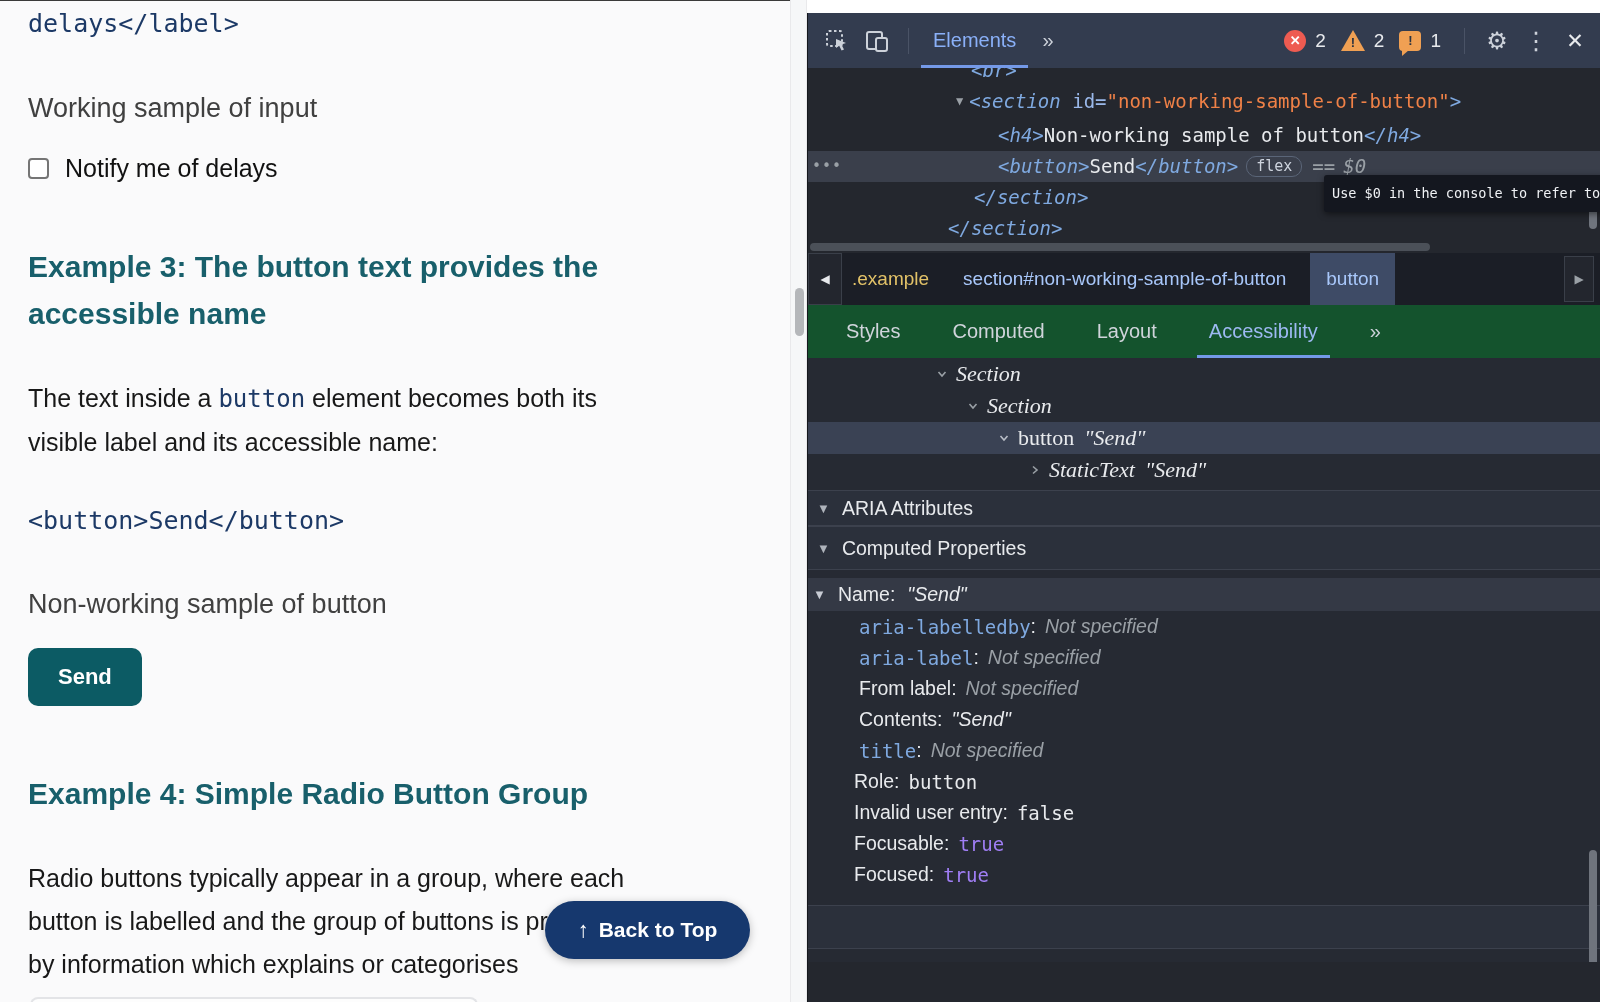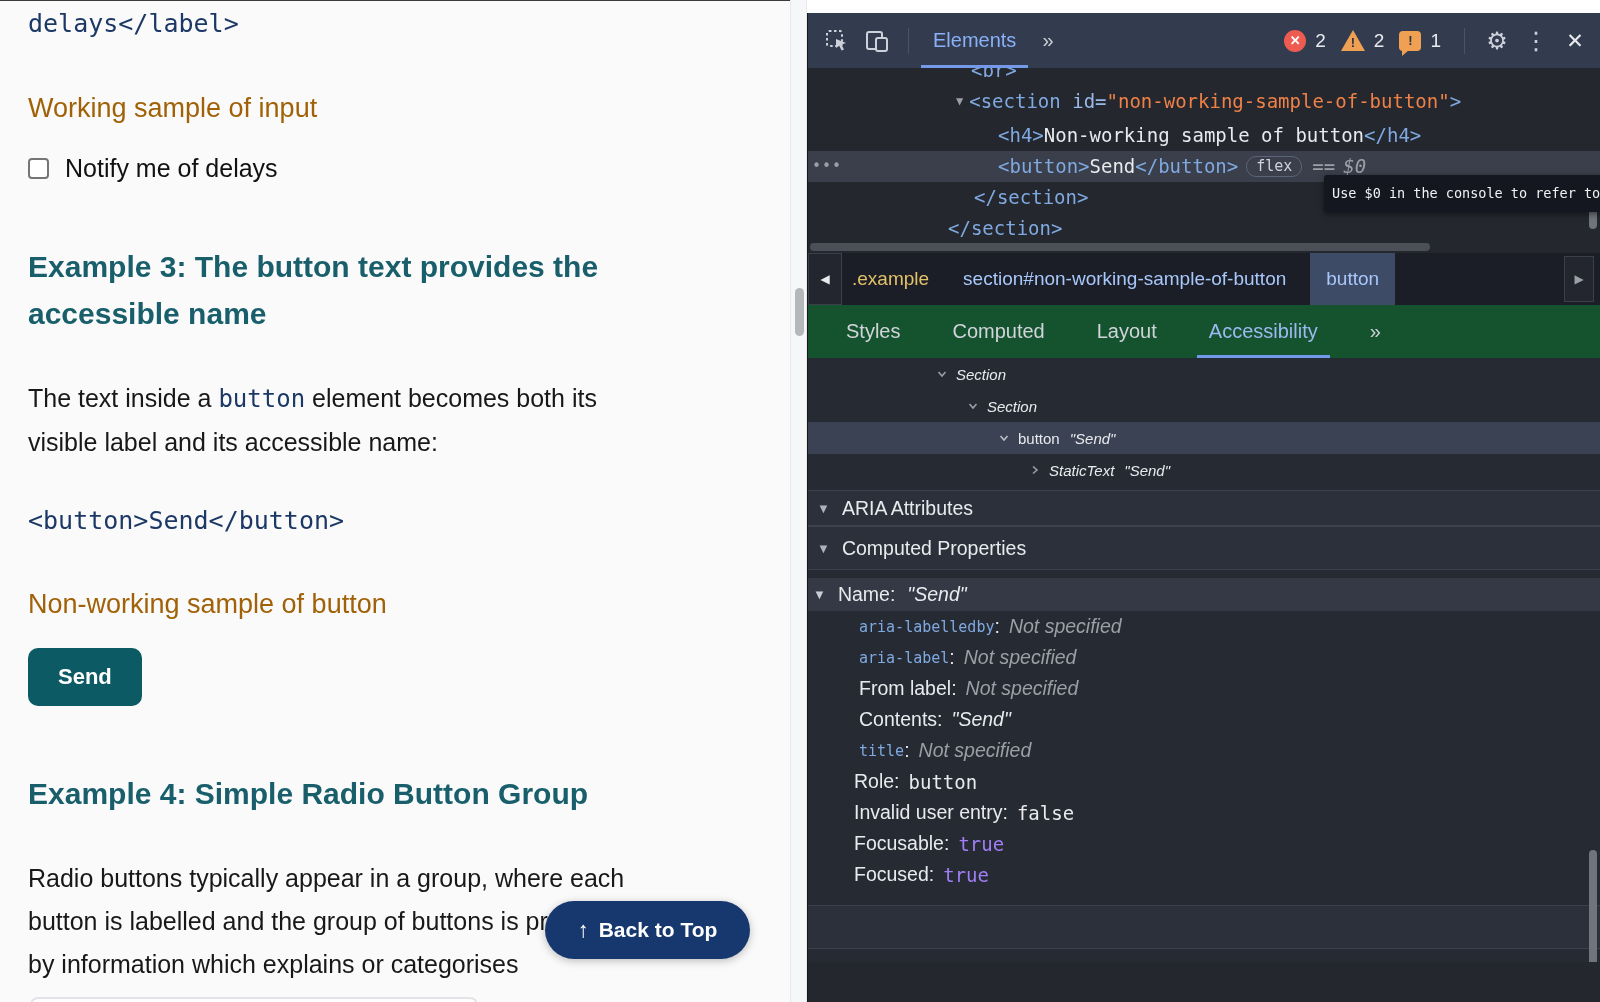--- a/index.html
+++ b/index.html
@@ -6,21 +6,21 @@
   html,body { width:1600px; height:1002px; overflow:hidden; background:#fff; }
   body { font-family:"Liberation Sans", sans-serif; position:relative; }
 
   
   .page {
     position:absolute; left:0; top:0; width:790px; height:1002px;
     background:#fafafb; border-top:1px solid #3a3a3a; overflow:hidden;
   }
   .page-inner { padding:6px 28px 0 28px; color:#151515; }
   .code-line { font-family:"DejaVu Sans Mono", monospace; color:#1c3966; font-size:25px; line-height:34px; }
-  .h4-teal { color:#a16207; font-size:27px; font-weight:400; margin-top:52px; }
+  .h4-teal { color:#404040; font-size:27px; font-weight:400; margin-top:52px; }
   .check-row { display:flex; align-items:center; gap:16px; margin-top:30px; }
   .checkbox { width:21px; height:21px; border:2px solid #757575; border-radius:4px; background:#fff; }
   .check-label { font-size:25px; color:#111; }
   .h3-teal { color:#185f6b; font-size:30px; font-weight:700; line-height:47px; margin-top:60px; }
   .para { font-size:25px; line-height:43px; color:#181818; margin-top:40px; }
   .inline-code { font-family:"DejaVu Sans Mono", monospace; color:#1c3966; font-size:24px; }
   .code-block { font-family:"DejaVu Sans Mono", monospace; color:#1c3966; font-size:25px; margin-top:42px; }
   .send-btn {
     margin-top:28px; display:inline-block; background:#0c5b64; color:#fff;
     font-size:22px; font-weight:700; padding:16px 30px; border:none; border-radius:10px;
@@ -65,21 +65,21 @@
     color:#2c3340; font-size:13px; font-weight:700; display:flex; align-items:center; justify-content:center; }
   .issue-badge::after { content:""; position:absolute; left:3px; bottom:-5px; width:0; height:0;
     border-top:6px solid #f0a053; border-right:7px solid transparent; }
   .gear, .kebab, .closex { color:#cdd2da; font-size:24px; width:30px; text-align:center; }
   .closex { font-size:21px; color:#e8eaed; }
 
   
   .dom { position:relative; height:173px; overflow:hidden; font-family:"DejaVu Sans Mono", monospace;
     font-size:19px; line-height:31px; background:#24272e; }
   .dom-line { white-space:nowrap; position:relative; }
-  .tag { color:#7fa9e0; } .attr { color:#9ab8ea; } .val { color:#ef8147; } .txt { color:#e8eaed; }
+  .tag { color:#7fa9e0;font-style:italic; } .attr { color:#9ab8ea; } .val { color:#ef8147; } .txt { color:#e8eaed; }
   .dom-arrow { display:inline-block; color:#9aa0a6; font-size:12px; transform:translateY(-3px); margin-right:6px; }
   .dom-sel { background:#3a3f4b; }
   .dom-dots { position:absolute; left:4px; top:0; color:#9aa0a6; letter-spacing:1px; font-size:15px; }
   .flex-badge { display:inline-block; border:1px solid #5a6578; border-radius:10px; color:#cdd3dd;
     font-size:15px; line-height:19px; padding:0 9px; margin-left:8px; transform:translateY(-2px); }
   .eq { color:#9aa0a6; margin-left:10px; } .dz { color:#9aa0a6; font-style:italic; margin-left:8px; }
   .tooltip { position:absolute; left:516px; top:107px; background:#14171f; color:#f0f2f5; font-size:13.5px;
     padding:3px 8px; border-radius:3px; box-shadow:0 2px 6px rgba(0,0,0,.5); white-space:nowrap; z-index:5; }
 
   
@@ -99,37 +99,37 @@
 
   
   .panel-tabs { height:53px; background:#14532d; display:flex; align-items:center; padding-left:38px; gap:52px; font-size:20px; color:#d0d4db; }
   .ptab { height:53px; display:flex; align-items:center; position:relative; }
   .ptab.active { color:#9db9f2; }
   .ptab.active::after { content:""; position:absolute; left:-12px; right:-12px; bottom:0; height:3px; background:#7499e8; }
   .ptab-more { color:#cdd2da; letter-spacing:-2px; }
 
   
   .a11y { position:relative; height:604px; background:#262a33; overflow:hidden; }
-  .tree-row { height:32px; display:flex; align-items:center; font-family:Liberation Sans, sans-serif; font-size:15px; }
+  .tree-row { height:32px; display:flex; align-items:center; font-family:Liberation Serif, serif; font-size:22px; }
   .tree-row .chev { margin-right:8px; display:flex; }
   .tree-name { color:#e8eaed; } .it { font-style:italic; }
   .tree-val { color:#e8eaed; font-style:italic; margin-left:10px; }
   .tree-row.sel { background:#3a4254; }
   .sec-head { height:36px; background:#2b303b; border-top:1px solid #3c414d; border-bottom:1px solid #3c414d;
     display:flex; align-items:center; padding-left:9px; font-size:19.5px; color:#e8eaed; gap:12px; }
   .sec-head .tri { color:#aeb3bb; font-size:13px; }
   .no-aria { height:48px; display:flex; align-items:center; justify-content:center; color:#9aa0a6; font-style:italic; font-size:20px; }
   .sec-head.big { height:44px; }
   .name-row { height:33px; background:#343945; display:flex; align-items:center; padding-left:5px; gap:12px; font-size:19.5px; }
   .name-row .tri { color:#c8ccd4; font-size:13px; }
   .qval { color:#e8eaed; font-style:italic; }
   .prop { height:31px; display:flex; align-items:center; font-size:19.5px; padding-left:46px; }
   .prop.sub { padding-left:51px; }
   .pname { color:#e8eaed; } 
-  .pname.mono { font-family:"DejaVu Sans Mono", monospace; color:#7fa9e0; font-size:15px; }
+  .pname.mono { font-family:"DejaVu Sans Mono", monospace; color:#7fa9e0; font-size:19px; }
   .colon { color:#e8eaed; margin-right:9px; }
   .pval { color:#9aa0a6; font-style:italic; }
   .pval.qwhite { color:#e8eaed; }
   .pval.monow { font-family:"DejaVu Sans Mono", monospace; font-style:normal; color:#e8eaed; font-size:19px; }
   .pval.monop { font-family:"DejaVu Sans Mono", monospace; font-style:normal; color:#a07ef5; font-size:19px; }
   .gap14 { height:15px; }
   .bottom-dark { position:absolute; left:0; right:0; top:650px; bottom:0; background:#20242c; }
 
   
   .vthumb-dom { position:absolute; right:3px; top:133px; width:8px; height:28px; background:#6f747d; border-radius:4px; }

